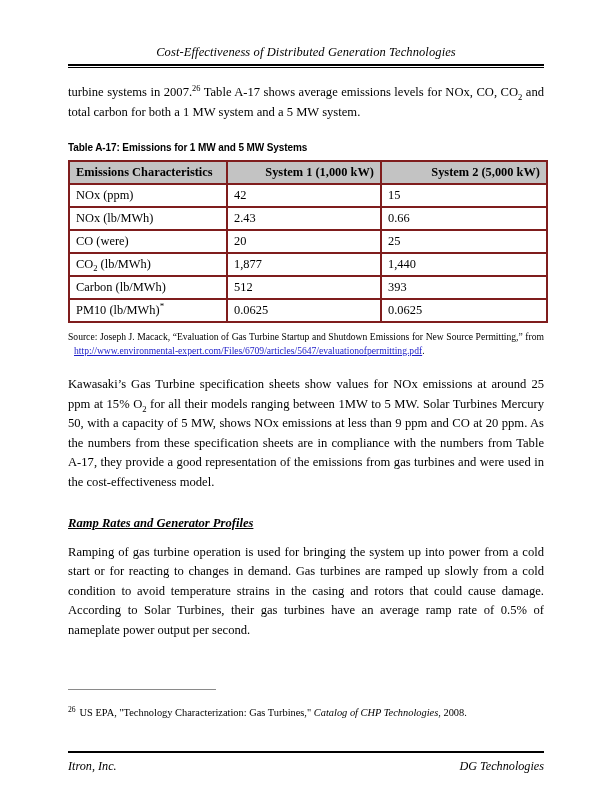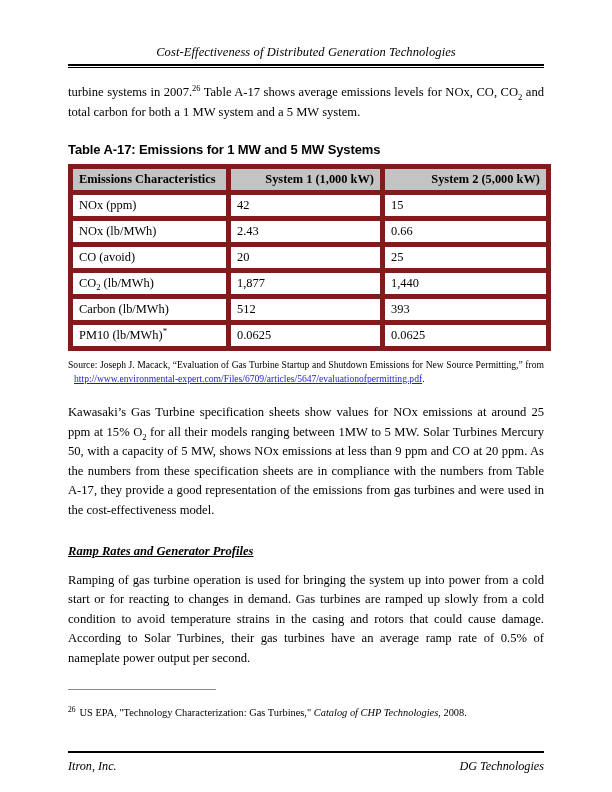--- a/index.html
+++ b/index.html
@@ -72,35 +72,35 @@
   }
 
   .spacer-12 { height: 12px; }
   .spacer-18 { height: 18px; }
   .spacer-20 { height: 20px; }
 
   
   .table-caption {
     font-family: "Liberation Sans", sans-serif;
     font-weight: bold;
-    font-size: 13px;
+    font-size: 10px;
     margin: 0 0 7px 0;
     letter-spacing: -0.1px;
   }
 
   
   table.emissions {
     border-collapse: collapse;
     width: 478px;
     table-layout: fixed;
     font-size: 12.4px;
   }
   table.emissions th,
   table.emissions td {
-    border: 5px solid #7f1d1d;
+    border: 2px solid #7f1d1d;
     height: 21px;
     padding: 0 6px;
     font-weight: normal;
     line-height: 1.05;
   }
   table.emissions thead th {
     background: #c3c3c3;
     font-weight: bold;
     border-bottom: 1.4px solid #000;
   }
@@ -234,21 +234,21 @@
           <td class="label">NOx (ppm)</td>
           <td class="value">42</td>
           <td class="value">15</td>
         </tr>
         <tr>
           <td class="label">NOx (lb/MWh)</td>
           <td class="value">2.43</td>
           <td class="value">0.66</td>
         </tr>
         <tr>
-          <td class="label">CO (avoid)</td>
+          <td class="label">CO (were)</td>
           <td class="value">20</td>
           <td class="value">25</td>
         </tr>
         <tr>
           <td class="label"><span>CO</span><span class="sub">2</span><span> (lb/MWh)</span></td>
           <td class="value">1,877</td>
           <td class="value">1,440</td>
         </tr>
         <tr>
           <td class="label">Carbon (lb/MWh)</td>

